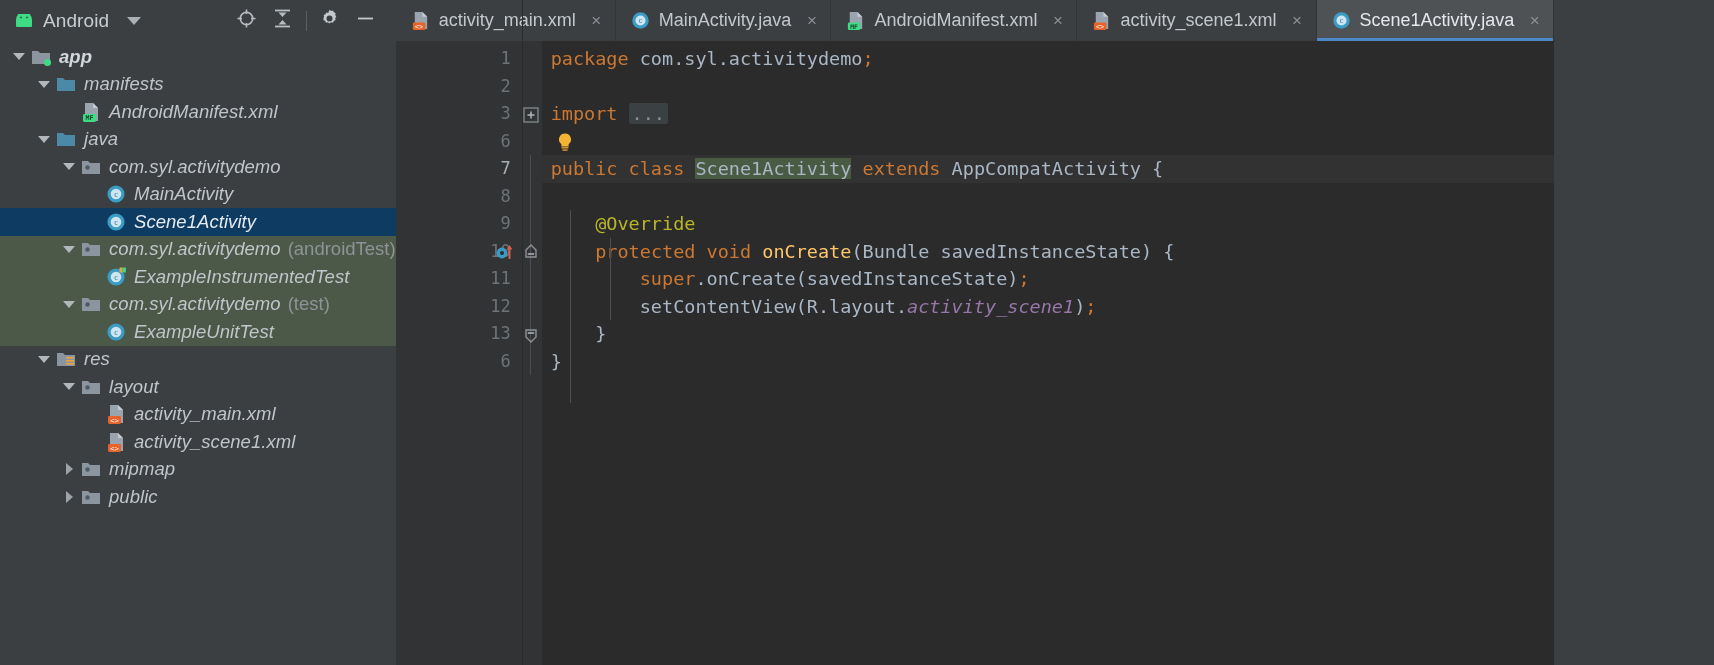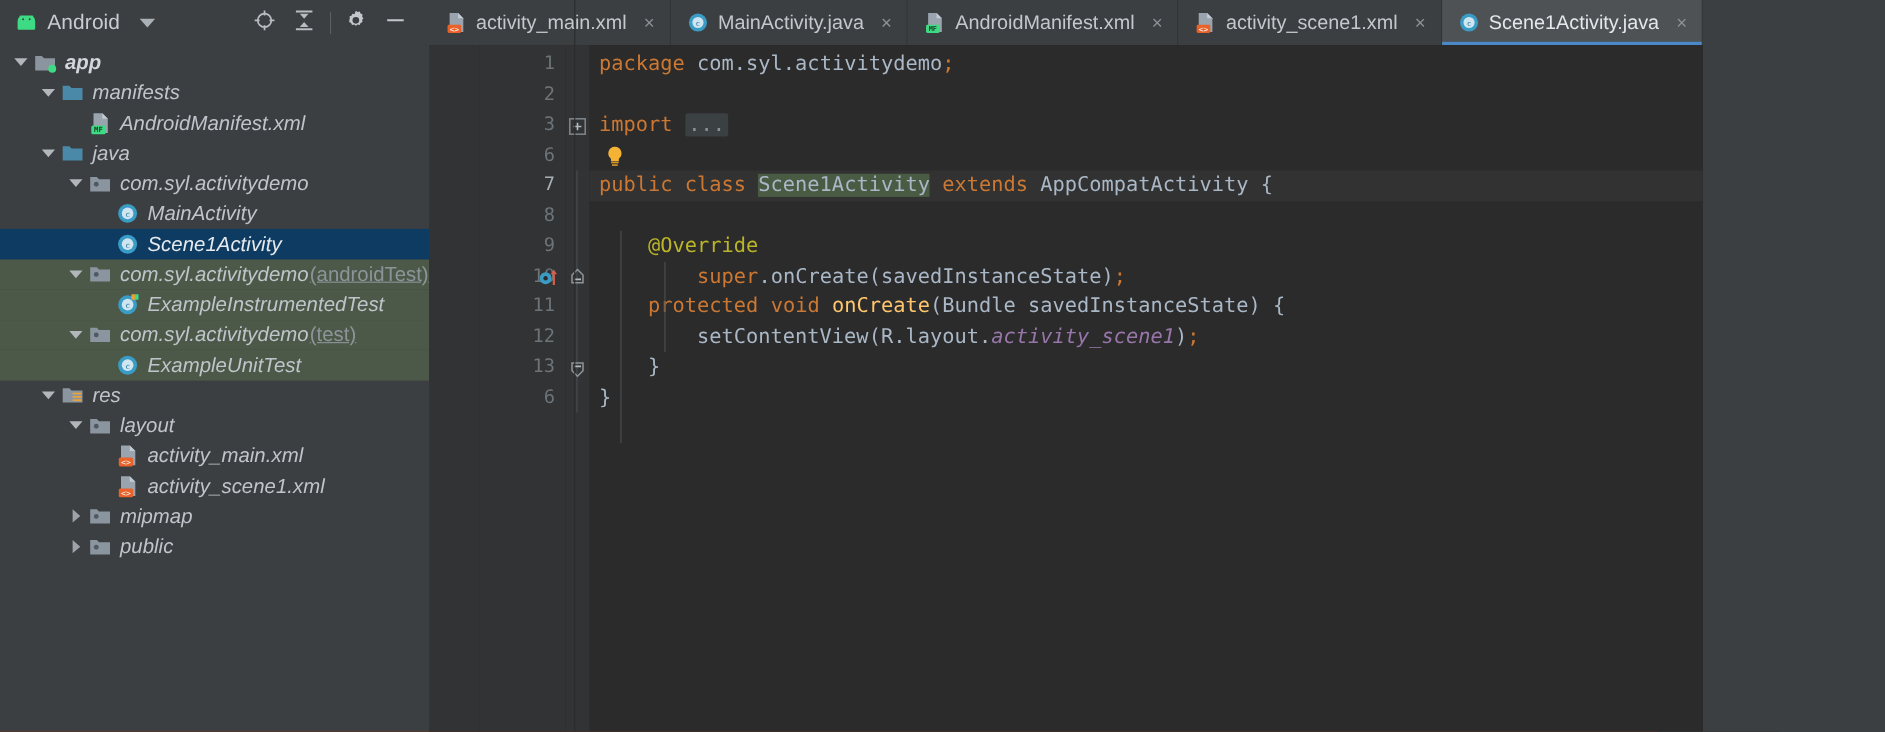--- a/index.html
+++ b/index.html
@@ -105,21 +105,21 @@
   .ic { width: 22px; height: 22px; flex-shrink: 0; margin-right: 7px;
         display:flex; align-items:center; justify-content:center; }
   .tree-label {
     color: #bfc5cb;
     font-size: 18.5px;
     letter-spacing: 0.05px;
     font-style: italic;
   }
   .tree-label.bold { font-weight: bold; color: #d2d7dc; }
   .tree-label.white { color: #e6eaee; }
-  .tree-suffix { color: #8d9499; font-size: 18.5px; margin-left: 1px; text-decoration: underline; }
+  .tree-suffix { color: #8d9499; font-size: 18.5px; margin-left: 7px; }
 
   
   .panel-divider {
     position: absolute;
     left: 522px; top: 0;
     width: 1px; height: 665px;
     background: #2b2b2b;
     z-index: 5;
   }
 
@@ -647,22 +647,22 @@
           </div>
         </div>
       <div class="code-col" id="codecol">
           <div class="codeline"><span class="kw">package </span><span class="punct">com.syl.activitydemo</span><span class="semi">;</span></div>
           <div class="codeline">&nbsp;</div>
           <div class="codeline"><span class="kw">import </span><span class="fold-placeholder">...</span></div>
           <div class="codeline">&nbsp;</div>
           <div class="codeline current"><span class="kw">public </span><span class="kw">class </span><span class="hl-class">Scene1Activity</span><span class="punct"> </span><span class="kw">extends </span><span class="punct">AppCompatActivity </span><span class="punct">{</span></div>
           <div class="codeline">&nbsp;</div>
           <div class="codeline"><span class="anno">    @Override</span></div>
+          <div class="codeline"><span class="punct">    </span><span class="kw">protected </span><span class="kw">void </span><span class="fn">onCreate</span><span class="punct">(Bundle savedInstanceState) {</span></div>
           <div class="codeline"><span class="punct">        </span><span class="kw">super</span><span class="punct">.onCreate(savedInstanceState)</span><span class="semi">;</span></div>
-          <div class="codeline"><span class="punct">    </span><span class="kw">protected </span><span class="kw">void </span><span class="fn">onCreate</span><span class="punct">(Bundle savedInstanceState) {</span></div>
           <div class="codeline"><span class="punct">        setContentView(R.layout.</span><span class="fld">activity_scene1</span><span class="punct">)</span><span class="semi">;</span></div>
           <div class="codeline"><span class="punct">    }</span></div>
           <div class="codeline"><span class="punct">}</span></div>
           <div class="bulb" style="left: 12px; top: 89.5px;"><svg width="22" height="22" viewBox="0 0 22 22">
               <path d="M11 2.5a6 6 0 0 0-3.6 10.8v2.2h7.2v-2.2A6 6 0 0 0 11 2.5z" fill="#f5b335"></path>
               <rect x="7.6" y="16" width="6.8" height="1.5" fill="#d6952a"></rect>
               <rect x="8.4" y="18.3" width="5.2" height="1.5" fill="#d6952a"></rect>
             </svg></div>
           <div class="indent-guide" style="left: 28px; top: 169px; height: 192.5px;"></div>
           <div class="indent-guide" style="left: 68px; top: 196.5px; height: 82.5px;"></div>

